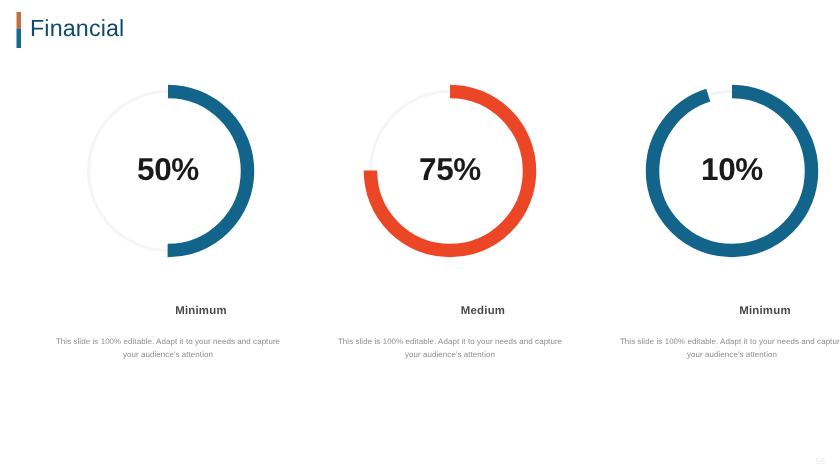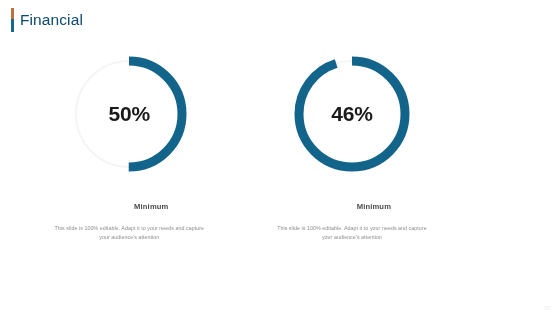--- a/index.html
+++ b/index.html
@@ -136,28 +136,39 @@
       <svg viewBox="0 0 124 124">
         <circle class="trk" cx="62" cy="62" r="53" fill="none" stroke-width="2" stroke="#f4f5f6"></circle>
         <circle class="arc" cx="62" cy="62" r="53" fill="none" stroke-width="9" transform="rotate(-90 62 62)" stroke-linecap="butt" stroke="#13648a" stroke-dasharray="166.50441064025904 166.50441064025904"></circle>
       </svg>
       <div class="donut-value">50%</div>
     </div>
     <div class="col-label">Minimum</div>
     <div class="col-desc">This slide is 100% editable. Adapt it to your needs and capture your audience's attention</div>
   </div>
 
+  <div class="col">
+    <div class="donut-wrap">
+      <svg viewBox="0 0 124 124">
+        <circle class="trk" cx="62" cy="62" r="53" fill="none" stroke-width="2" stroke="#f4f5f6"></circle>
+        <circle class="arc" cx="62" cy="62" r="53" fill="none" stroke-width="9" transform="rotate(-90 62 62)" stroke-linecap="butt" stroke="#eb4726" stroke-dasharray="249.75661596038856 83.25220532012952"></circle>
+      </svg>
+      <div class="donut-value">75%</div>
+    </div>
+    <div class="col-label">Medium</div>
+    <div class="col-desc">This slide is 100% editable. Adapt it to your needs and capture your audience's attention</div>
+  </div>
 
   <div class="col">
     <div class="donut-wrap">
       <svg viewBox="0 0 124 124">
         <circle class="trk" cx="62" cy="62" r="53" fill="none" stroke-width="2" stroke="#f4f5f6"></circle>
         <circle class="arc" cx="62" cy="62" r="53" fill="none" stroke-width="9" transform="rotate(-90 62 62)" stroke-linecap="butt" stroke="#13648a" stroke-dasharray="316.35838021649215 16.650441064025927"></circle>
       </svg>
-      <div class="donut-value">46%</div>
+      <div class="donut-value">10%</div>
     </div>
     <div class="col-label">Minimum</div>
     <div class="col-desc">This slide is 100% editable. Adapt it to your needs and capture your audience's attention</div>
   </div>
 
 </div>
 
 <div class="page-number">55</div>
 
 </body></html>

